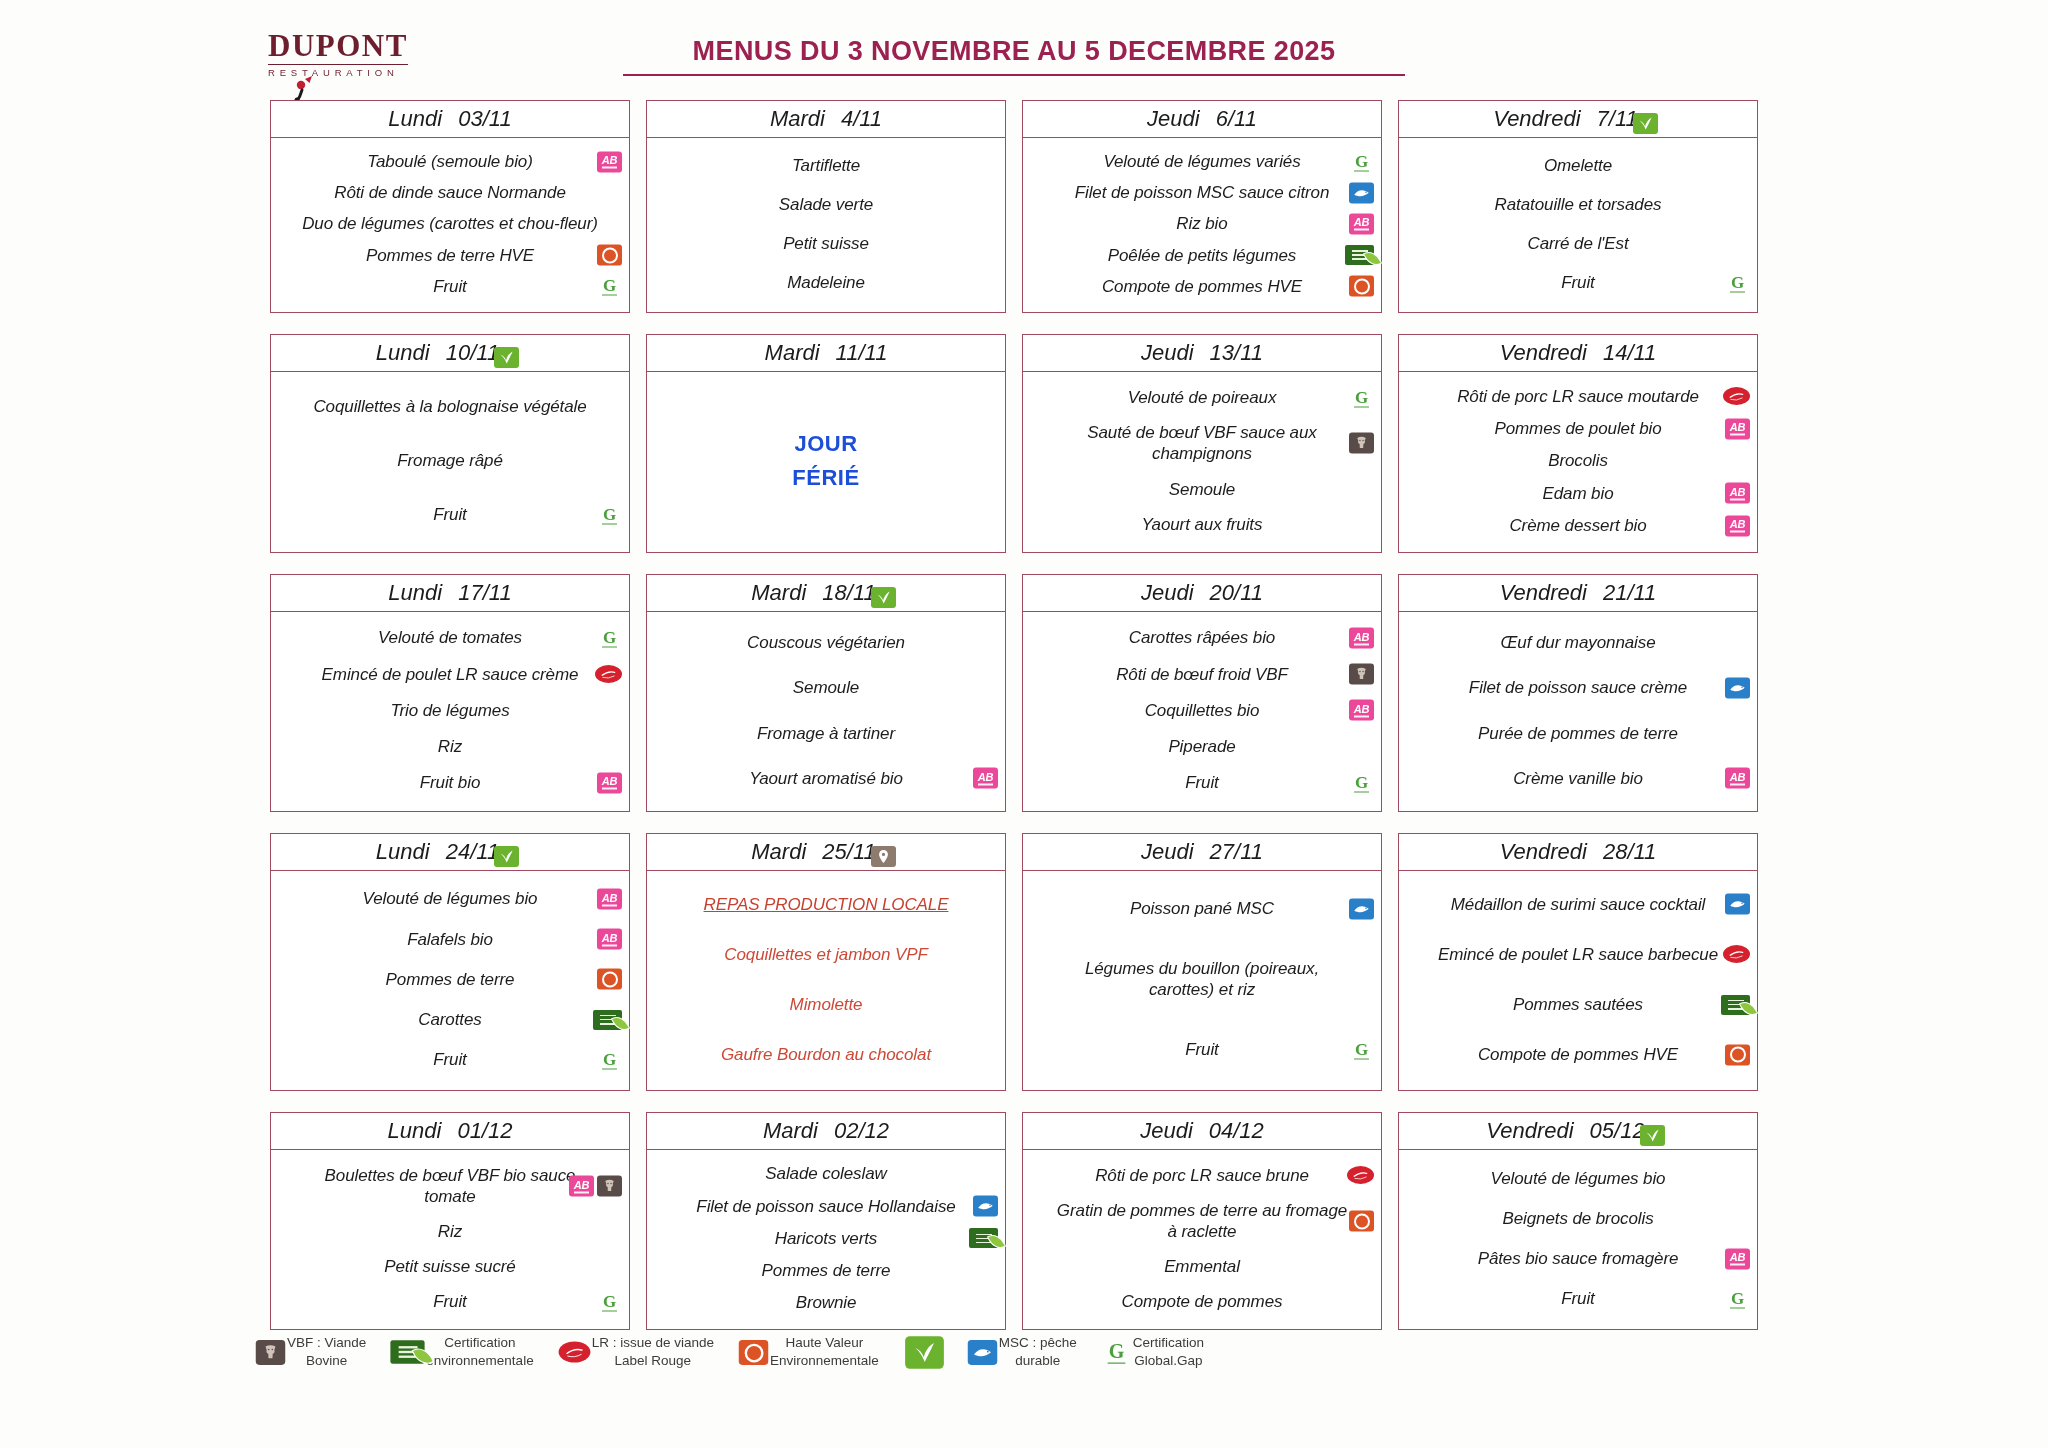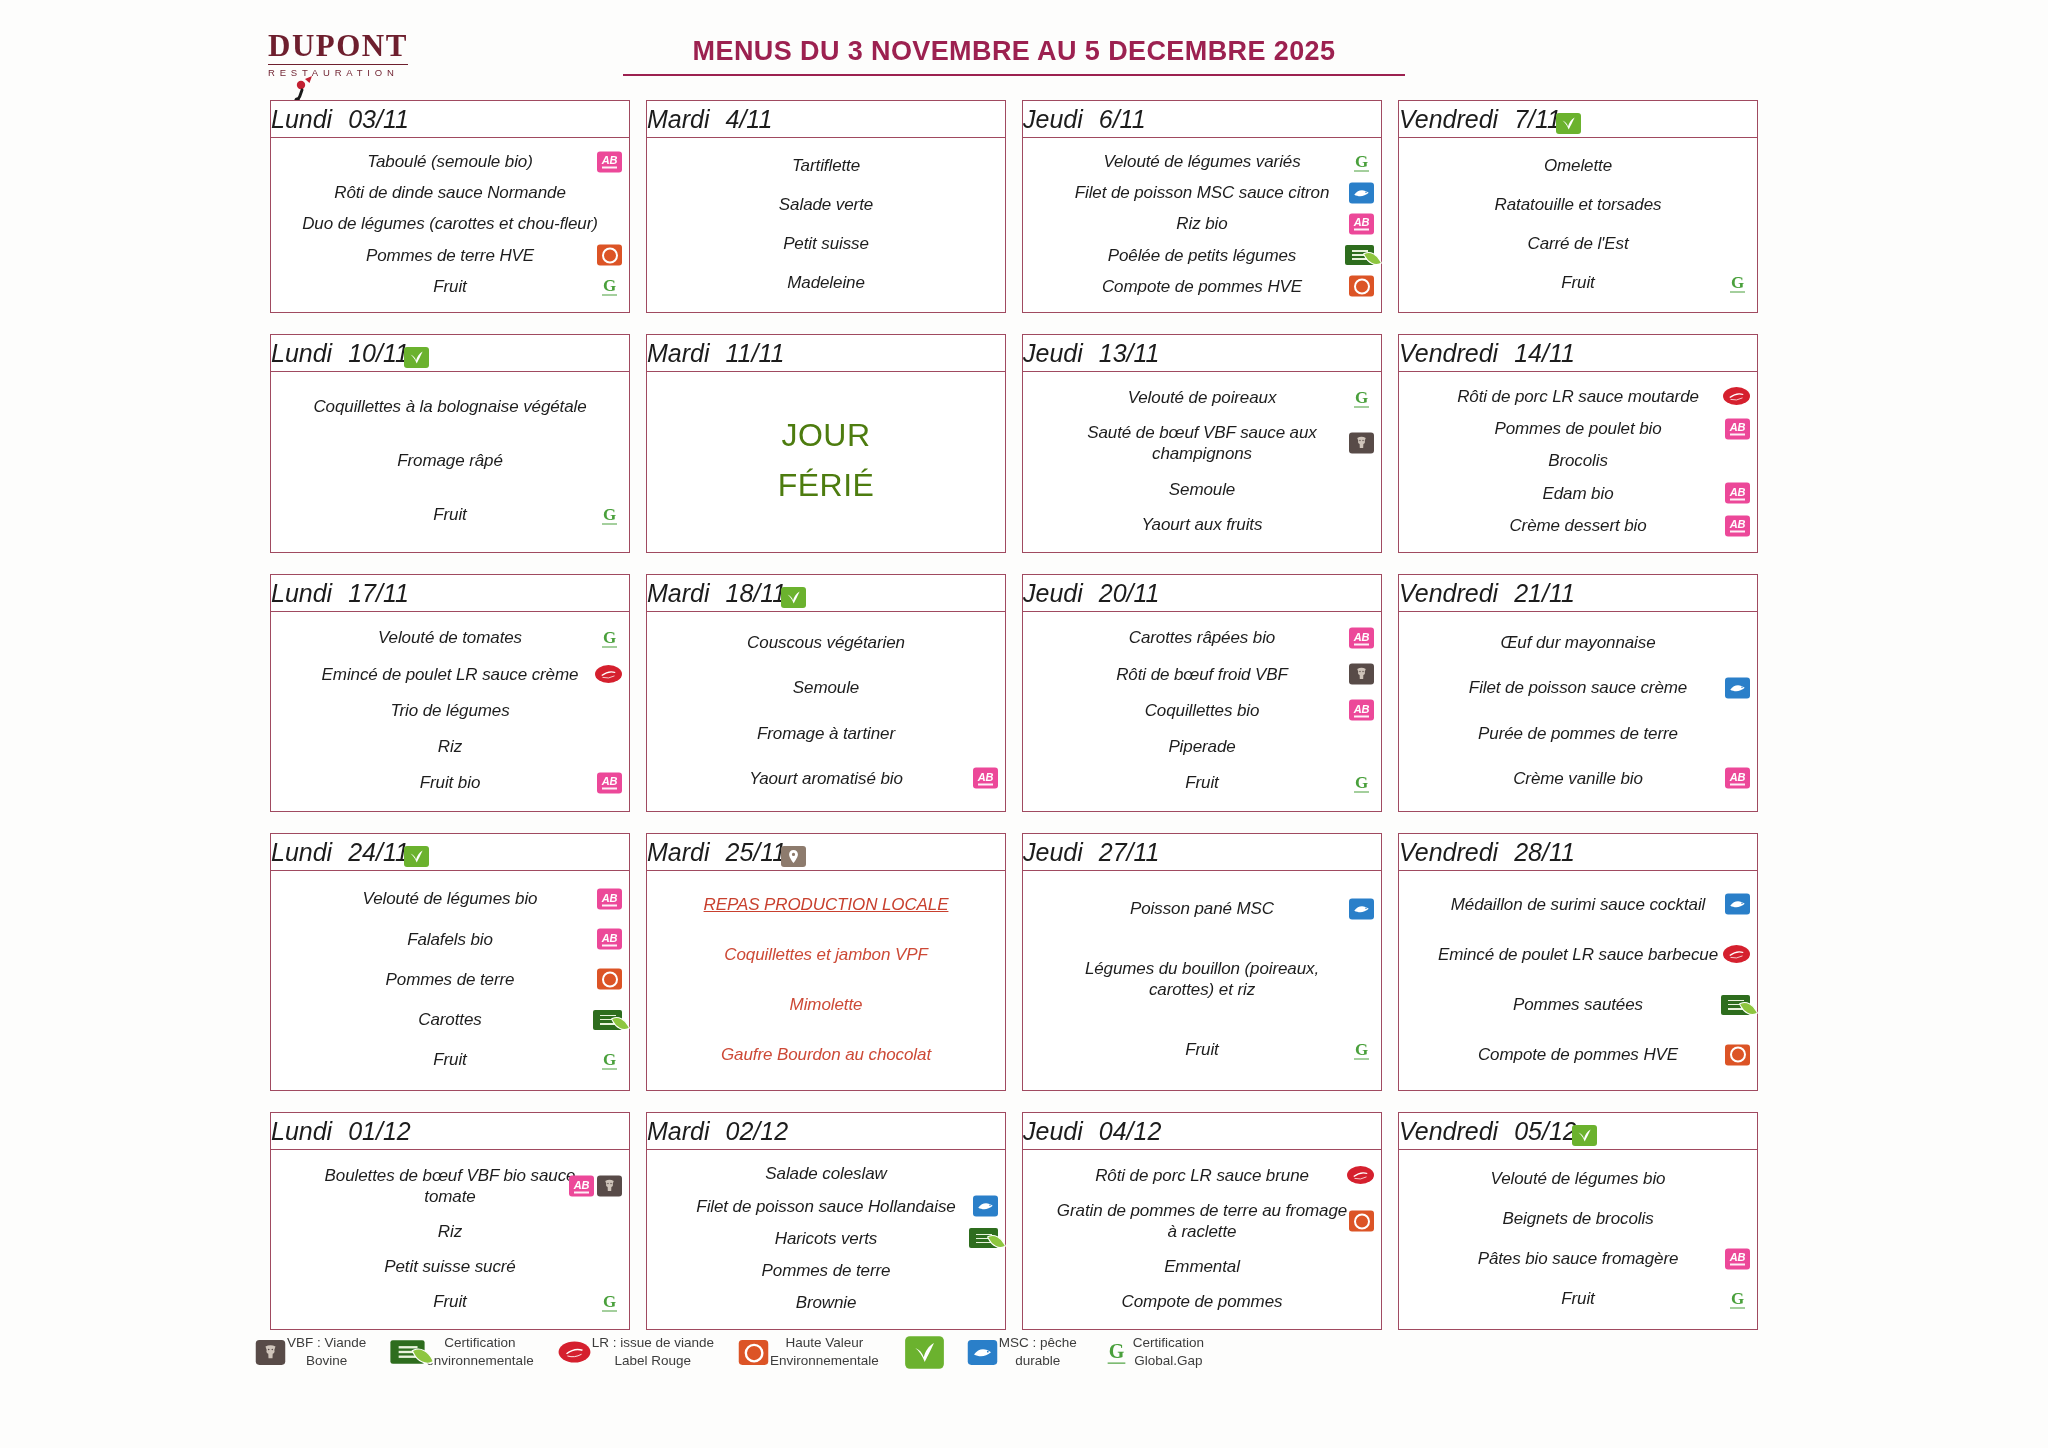--- a/index.html
+++ b/index.html
@@ -18,28 +18,28 @@
   .title-wrap{position:absolute;left:270px;top:36px;width:1488px;text-align:center;}
   .page-title{display:inline-block;margin:0;font-size:27px;font-weight:700;color:#9c2150;letter-spacing:.4px;padding:0 70px 7px;border-bottom:2px solid #9c2150;font-style:normal;}
   
   .grid{
     position:absolute;left:270px;top:100px;width:1488px;
     display:grid;grid-template-columns:repeat(4,1fr);
     grid-template-rows:213px 219px 238px 258px 218px;
     column-gap:16px;row-gap:21px;
   }
   .card{border:1.6px solid #a04a60;background:#fff;display:flex;flex-direction:column;box-sizing:border-box;}
-  .card-head{position:relative;height:36px;flex:0 0 36px;border-bottom:1.6px solid #a04a60;display:flex;align-items:center;justify-content:flex-start;font-style:italic;font-size:25px;color:#1c1c1c;}
+  .card-head{position:relative;height:36px;flex:0 0 36px;border-bottom:1.6px solid #a04a60;display:flex;align-items:center;justify-content:center;font-style:italic;font-size:22px;color:#1c1c1c;}
   .card-head .date{margin-left:16px;}
   .head-badge{position:absolute;right:5px;top:4px;}
   .card-body{flex:1;display:flex;flex-direction:column;justify-content:space-around;padding:8px 0 10px;}
   .card-body.center{justify-content:center;}
   .item{position:relative;text-align:center;font-style:italic;font-size:17px;line-height:1.25;color:#1d1d1d;padding:0 28px;letter-spacing:-.1px;}
   .item-icons{position:absolute;right:7px;top:50%;transform:translateY(-50%);display:flex;gap:3px;align-items:center;}
-  .holiday{white-space:pre-line;text-align:center;color:#4d7c0f;font-size:32px;line-height:1.55;font-weight:400;letter-spacing:.5px;}
+  .holiday{white-space:pre-line;text-align:center;color:#1d4ed8;font-size:22px;line-height:1.55;font-weight:700;letter-spacing:.5px;}
   .local-title .item-text{color:#c8402e;text-decoration:underline;}
   .local .item-text{color:#cd4936;}
   
   .badge{display:inline-flex;align-items:center;justify-content:center;width:25px;height:21px;border-radius:3px;position:relative;flex:none;font-style:normal;}
   .badge svg{width:17px;height:17px;display:block;}
   .badge-ab{background:#ec4899;}
   .badge-ab .ab-txt{color:#fff;font-weight:700;font-size:11px;line-height:1;border-bottom:2px solid rgba(255,255,255,.92);padding-bottom:1px;font-style:italic;}
   .badge-hve{background:#dc5426;}
   .hve-ring{width:12px;height:12px;border:2.6px solid #fff;border-radius:50%;display:block;}
   .badge-gap{background:none;}

